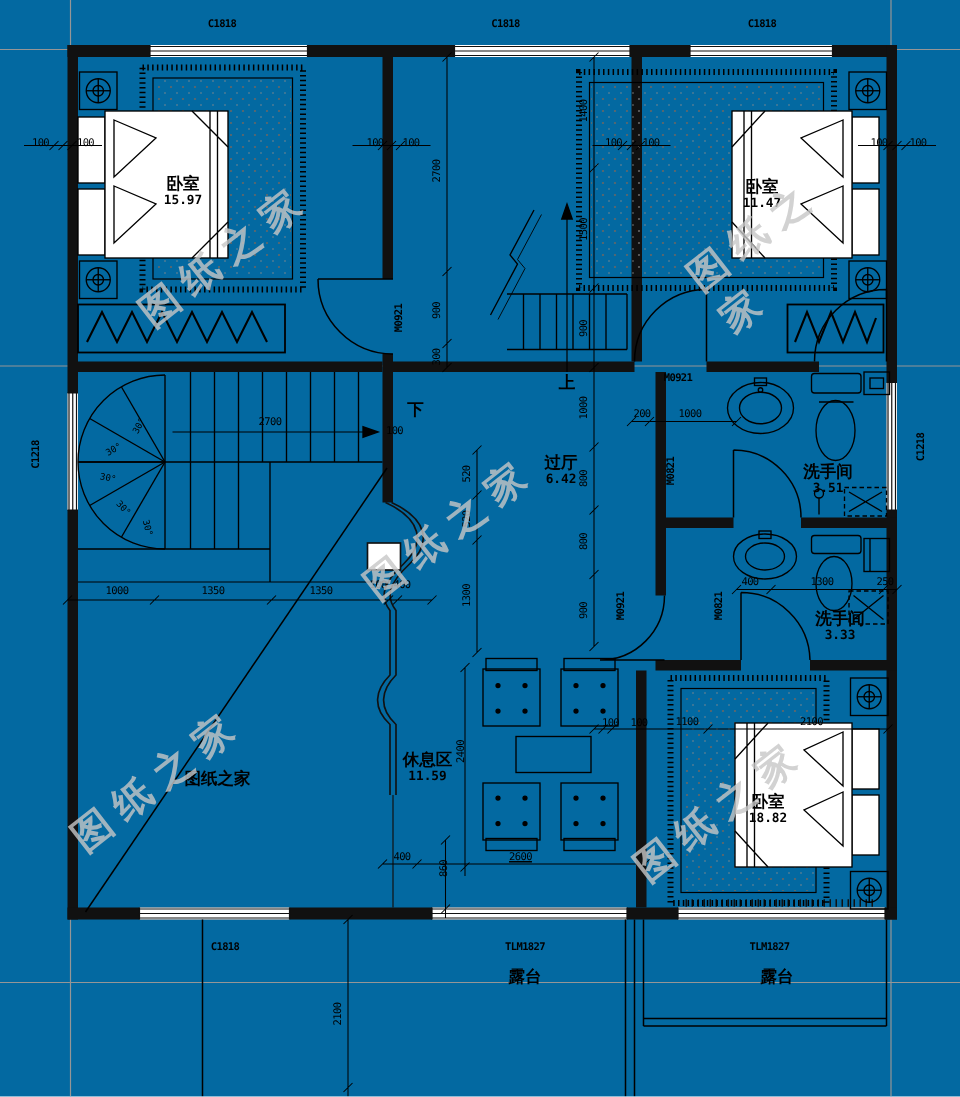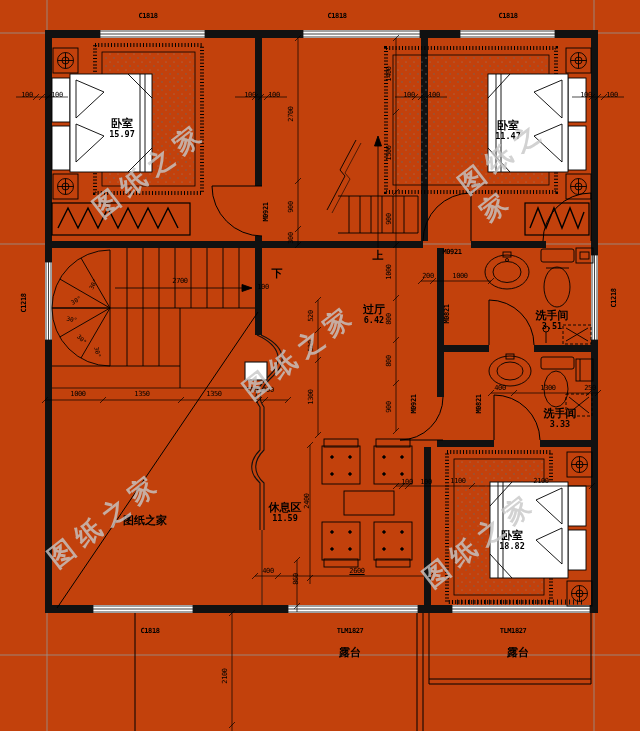--- a/index.html
+++ b/index.html
@@ -1,16 +1,16 @@
 <!DOCTYPE html>
 <html><head>
 <meta charset="utf-8">
 <style>
   html,body{margin:0;padding:0;background:#fff;}
-  #plan{position:relative;width:640px;height:731px;background:#c2410c;overflow:hidden;
+  #plan{position:relative;width:640px;height:731px;background:#0369a1;overflow:hidden;
         font-family:"Liberation Sans","DejaVu Sans",sans-serif;color:#111;}
   #plan svg{position:absolute;left:0;top:0;}
   .lbl{position:absolute;transform:translate(-50%,-50%);white-space:nowrap;}
   .dim{font-family:"DejaVu Sans Mono",monospace;font-size:7px;letter-spacing:-0.4px;color:#000;}
   .open{font-family:"DejaVu Sans Mono",monospace;font-size:7px;font-weight:bold;letter-spacing:-0.4px;color:#000;}
   .ang{font-family:"DejaVu Sans Mono",monospace;font-size:6px;color:#000;}
   .dir{font-size:11px;font-weight:bold;color:#000;}
   .room{position:absolute;transform:translate(-50%,-50%);text-align:center;line-height:1.15;}
   .room .nm{display:block;font-size:11px;font-weight:bold;color:#000;}
   .room .ar{display:block;font-size:8.5px;font-weight:bold;font-family:"DejaVu Sans Mono",monospace;color:#000;}
@@ -310,21 +310,21 @@
       <div class="lbl dim" style="left: 428px; top: 276px; transform: translate(-50%, -50%) rotate(0deg);">200</div>
       <div class="lbl dim" style="left: 460px; top: 276px; transform: translate(-50%, -50%) rotate(0deg);">1000</div>
       <div class="lbl dim" style="left: 500px; top: 388px; transform: translate(-50%, -50%) rotate(0deg);">400</div>
       <div class="lbl dim" style="left: 548px; top: 388px; transform: translate(-50%, -50%) rotate(0deg);">1300</div>
       <div class="lbl dim" style="left: 590px; top: 388px; transform: translate(-50%, -50%) rotate(0deg);">250</div>
       <div class="lbl dim" style="left: 407px; top: 482px; transform: translate(-50%, -50%) rotate(0deg);">100</div>
       <div class="lbl dim" style="left: 426px; top: 482px; transform: translate(-50%, -50%) rotate(0deg);">100</div>
       <div class="lbl dim" style="left: 458px; top: 481px; transform: translate(-50%, -50%) rotate(0deg);">1100</div>
       <div class="lbl dim" style="left: 541px; top: 481px; transform: translate(-50%, -50%) rotate(0deg);">2100</div>
       <div class="lbl dim" style="left: 268px; top: 571px; transform: translate(-50%, -50%) rotate(0deg);">400</div>
-      <div class="lbl dim" style="left: 357px; top: 571px; transform: translate(-50%, -50%) rotate(0deg); text-decoration: underline;">2600</div>
+      <div class="lbl dim" style="left: 347px; top: 571px; transform: translate(-50%, -50%) rotate(0deg); text-decoration: underline;">2600</div>
       <div class="lbl dim" style="left: 296px; top: 579px; transform: translate(-50%, -50%) rotate(-90deg);">860</div>
       <div class="lbl dim" style="left: 307px; top: 501px; transform: translate(-50%, -50%) rotate(-90deg);">2400</div>
       <div class="lbl dim" style="left: 225px; top: 676px; transform: translate(-50%, -50%) rotate(-90deg);">2100</div>
       <div class="lbl ang" style="left: 93px; top: 284px; transform: translate(-50%, -50%) rotate(-62deg);">30°</div>
       <div class="lbl ang" style="left: 76px; top: 300px; transform: translate(-50%, -50%) rotate(-30deg);">30°</div>
       <div class="lbl ang" style="left: 72px; top: 319px; transform: translate(-50%, -50%) rotate(10deg);">30°</div>
       <div class="lbl ang" style="left: 82px; top: 339px; transform: translate(-50%, -50%) rotate(45deg);">30°</div>
       <div class="lbl ang" style="left: 98px; top: 352px; transform: translate(-50%, -50%) rotate(75deg);">30°</div>
       <div class="lbl dir" style="left: 378px; top: 255px; transform: translate(-50%, -50%) rotate(0deg);">上</div>
       <div class="lbl dir" style="left: 277px; top: 273px; transform: translate(-50%, -50%) rotate(0deg);">下</div>

